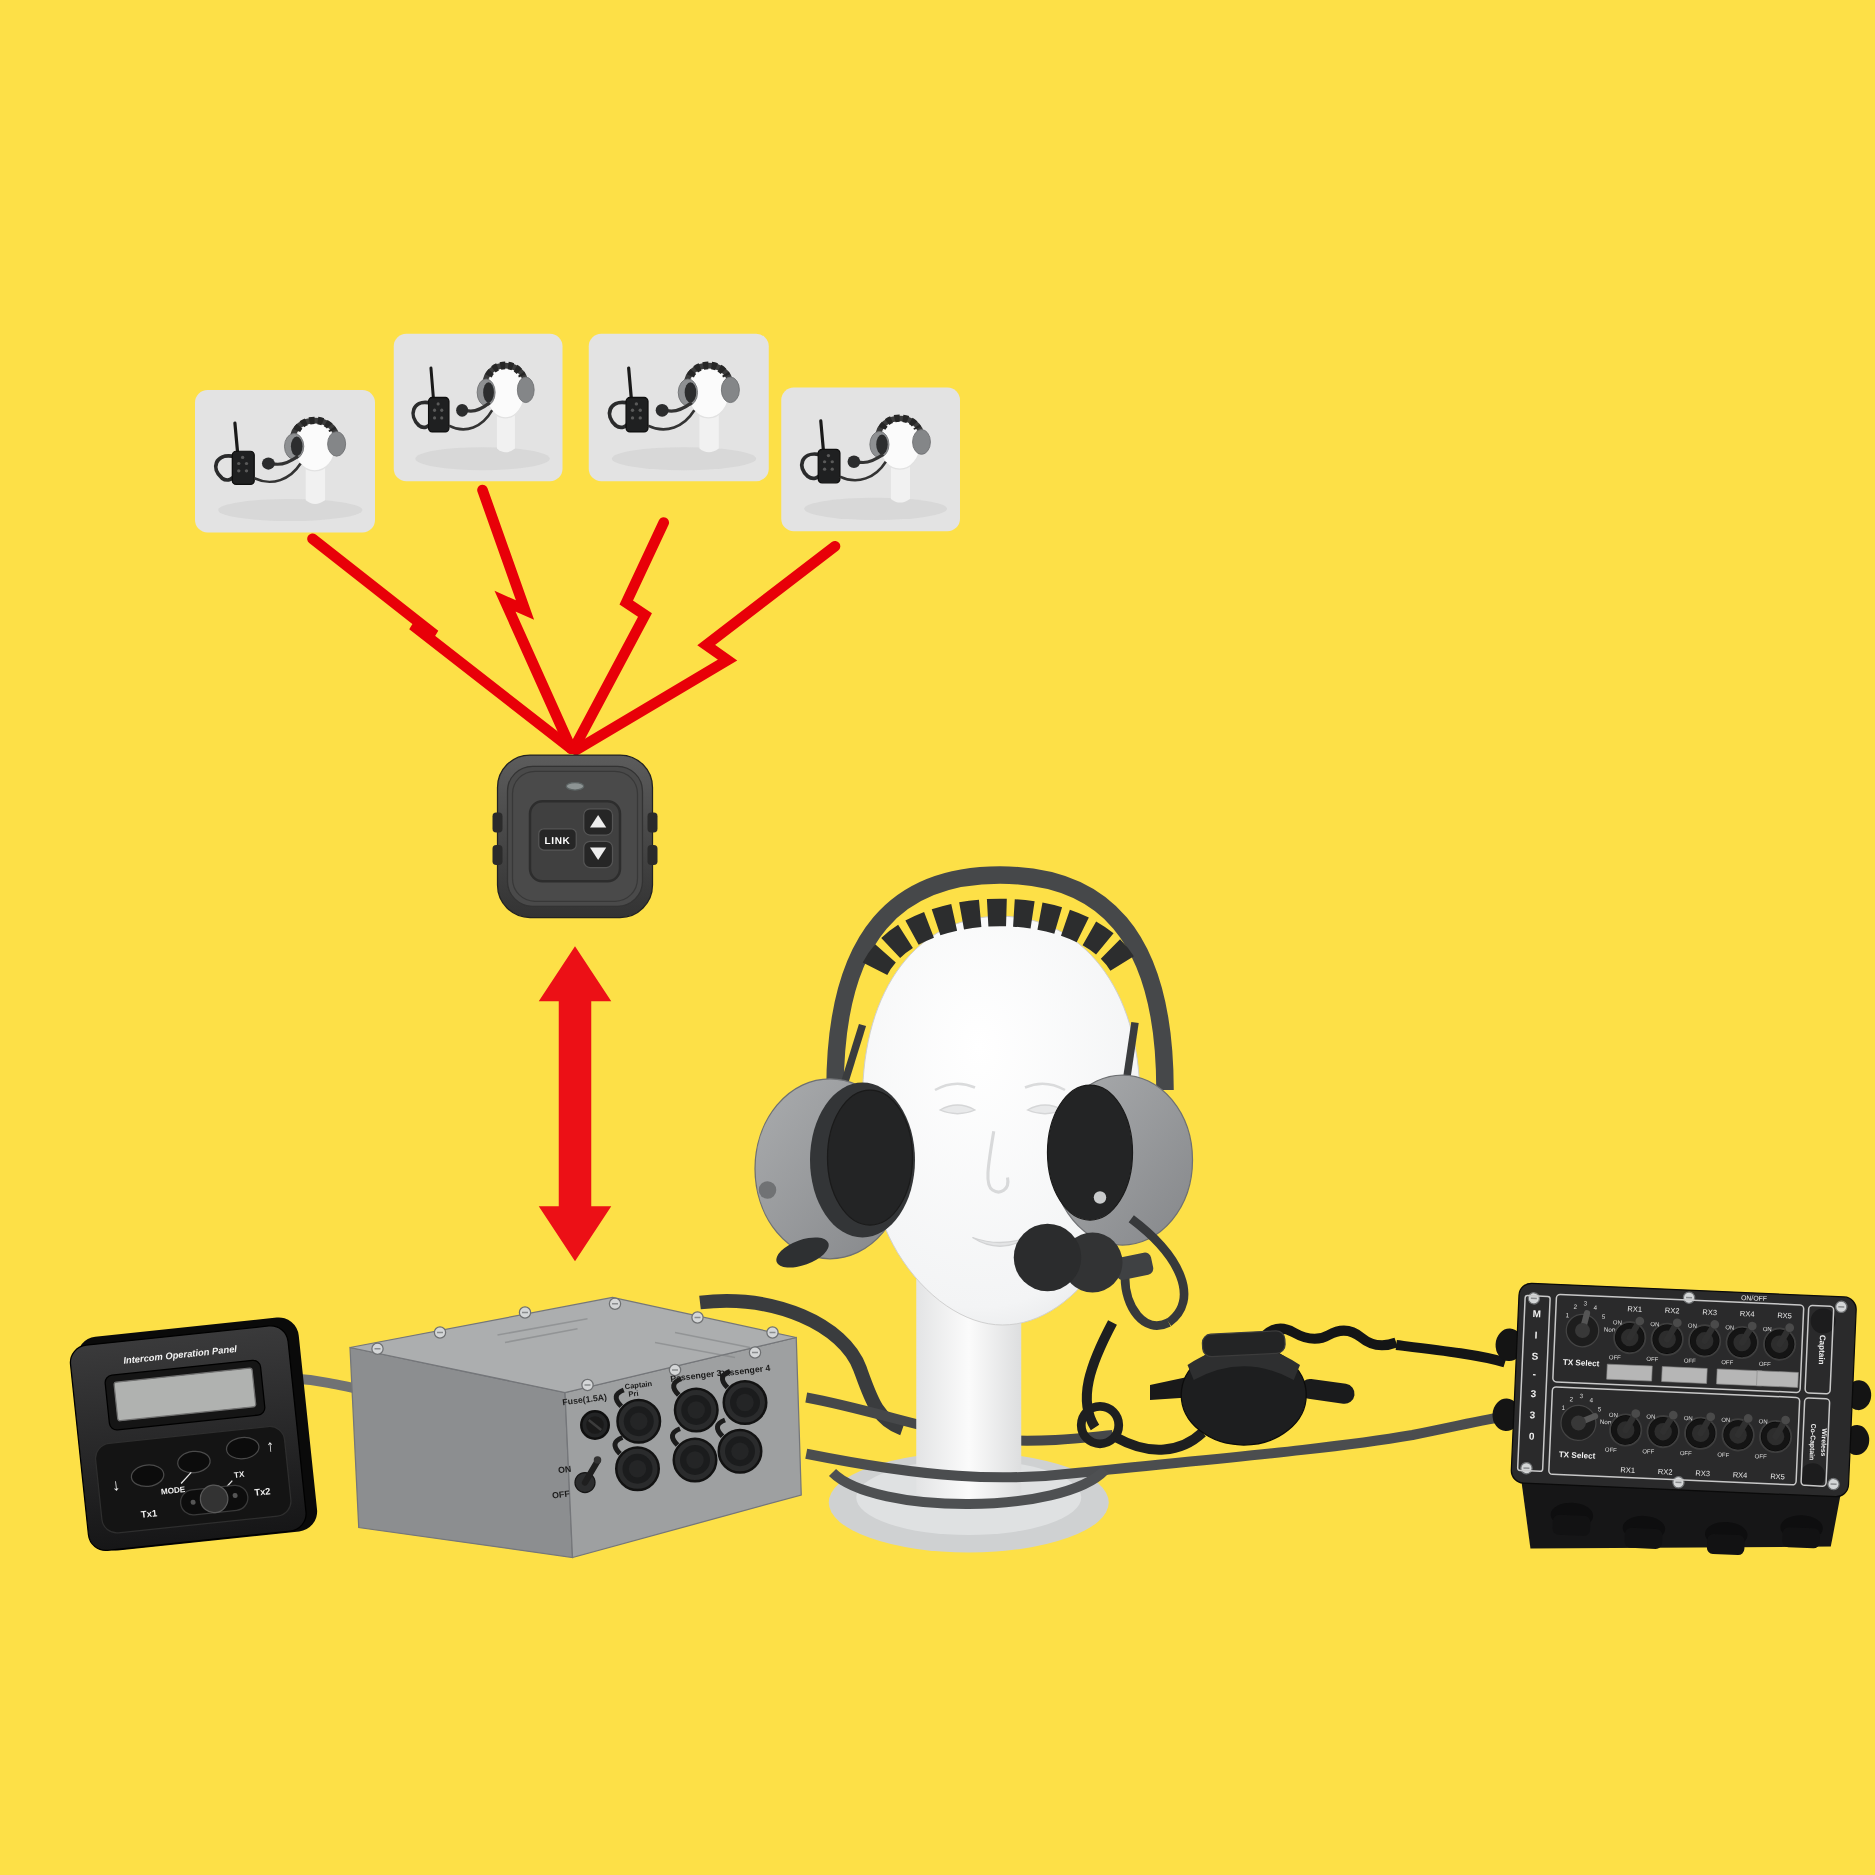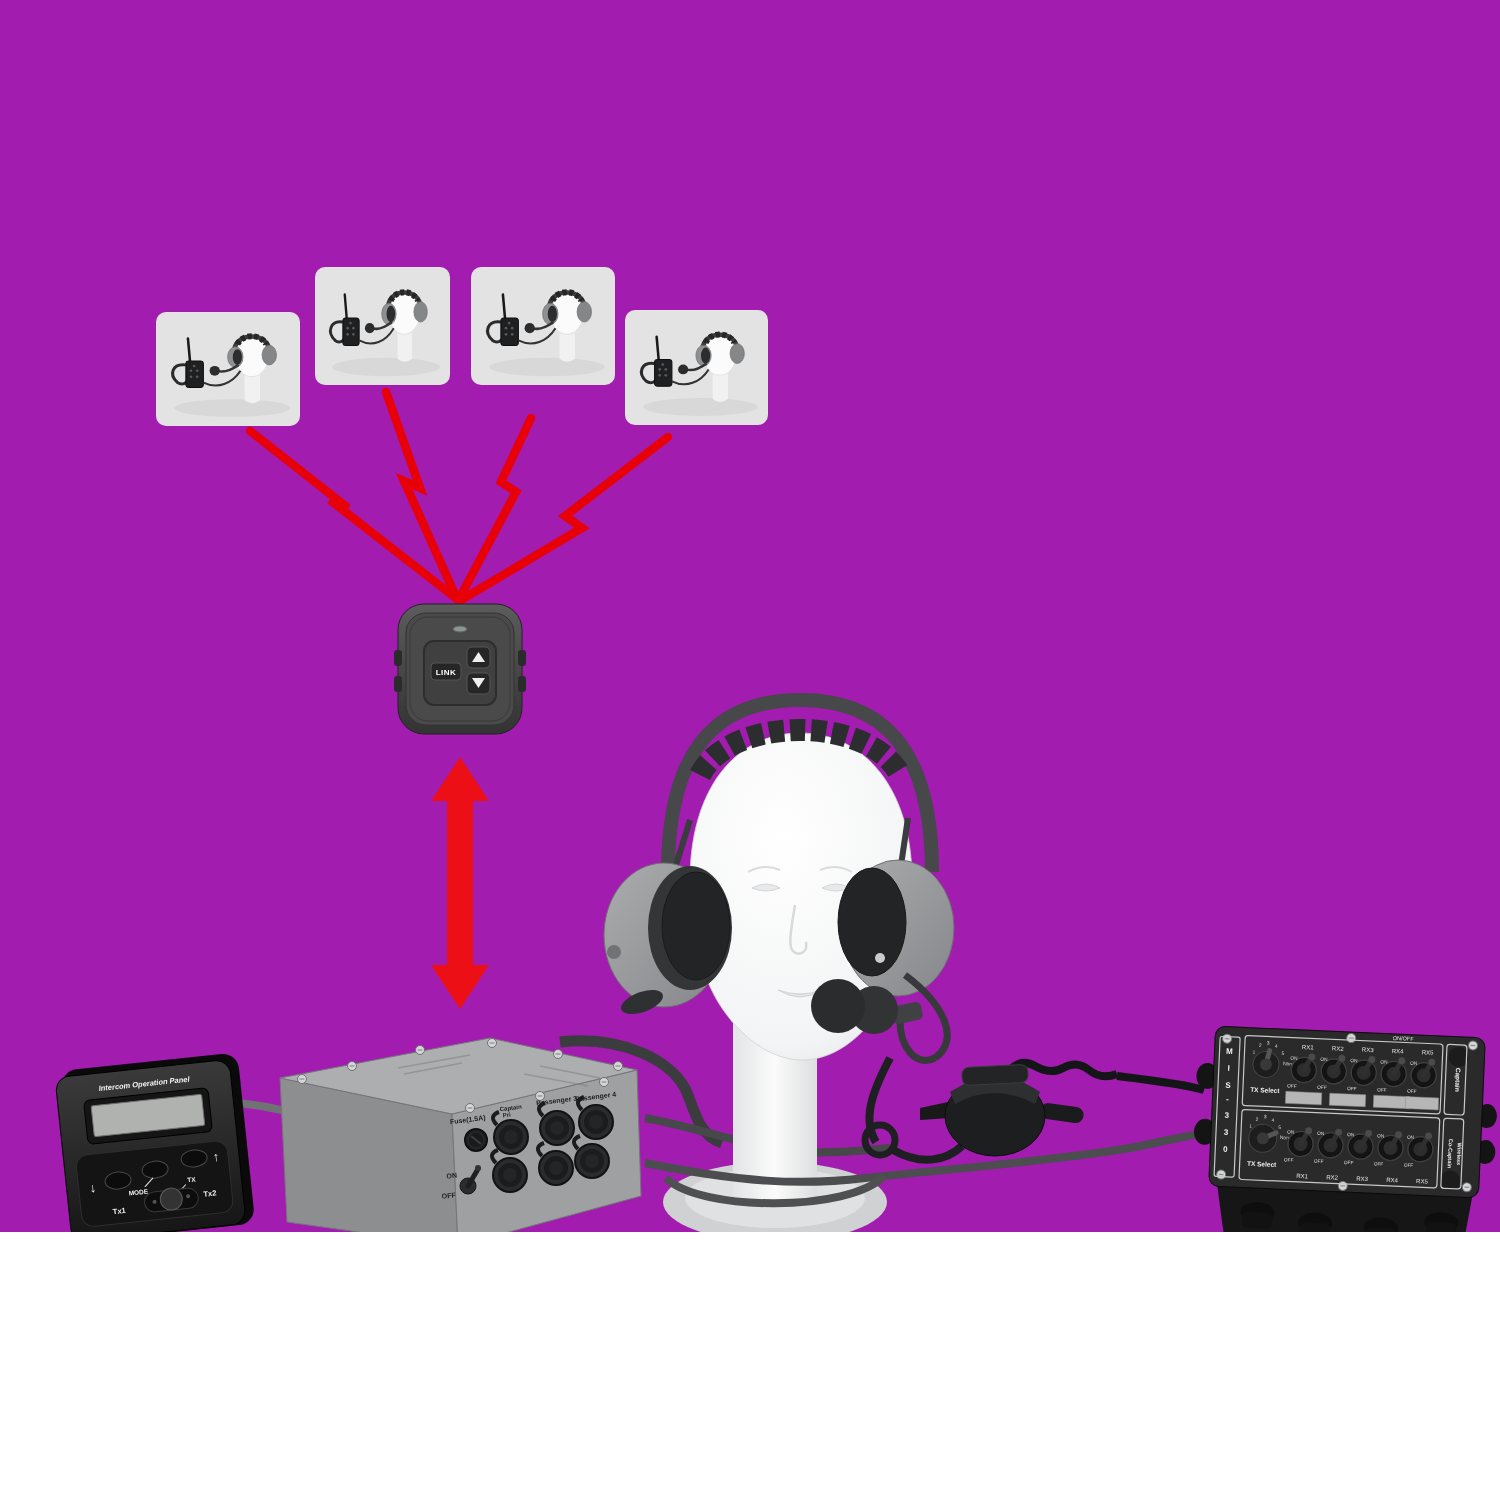--- a/index.html
+++ b/index.html
@@ -1,16 +1,16 @@
 <!DOCTYPE html>
 <html><head>
 <meta charset="utf-8">
 <style>
   html,body{margin:0;padding:0;background:#ffffff;}
-  #stage{position:relative;width:1500px;height:1232px;background:#a21caf;overflow:hidden;
+  #stage{position:relative;width:1500px;height:1500px;background:#fde047;overflow:hidden;
          font-family:"Liberation Sans", sans-serif;}
   svg text{font-family:"Liberation Sans", sans-serif;}
 </style>
 </head>
 <body>
 
 <div id="stage">
 <svg width="1500" height="1500" viewBox="0 0 1500 1500" xmlns="http://www.w3.org/2000/svg">
   <defs>
     <linearGradient id="gLink" x1="0" y1="0" x2="0" y2="1">

